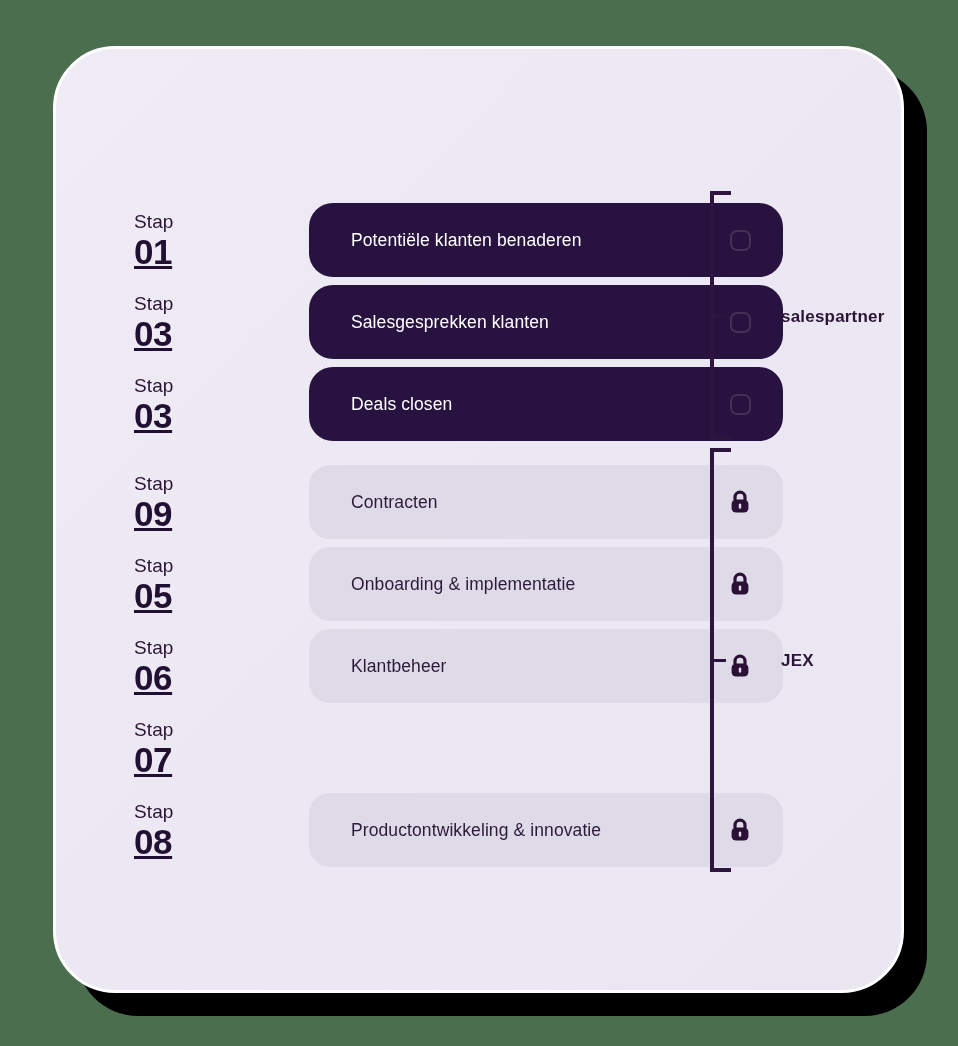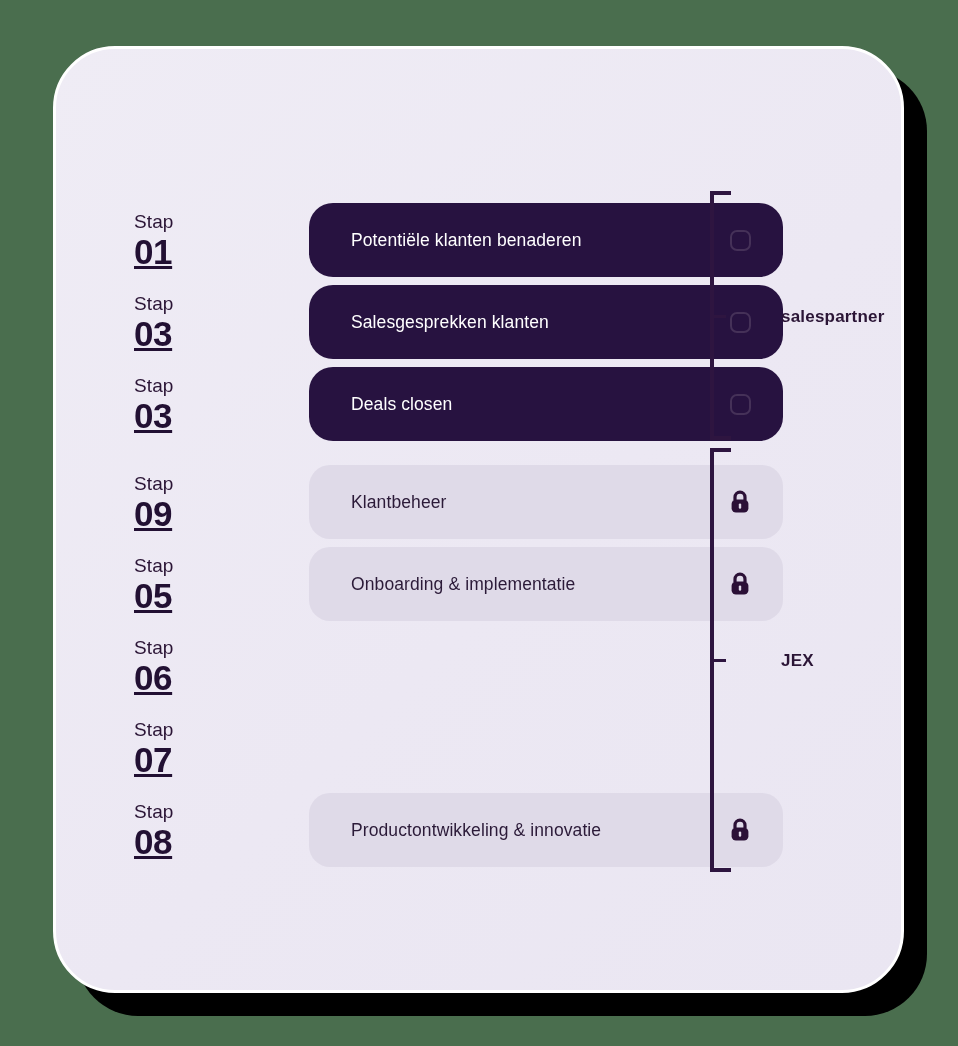--- a/index.html
+++ b/index.html
@@ -225,21 +225,21 @@
         </span>
       </div>
     </div>
 
     <div class="step-row" style="top:416px">
       <div class="step-num">
         <span class="lbl">Stap</span>
         <span class="num">09</span>
       </div>
       <div class="step-card light">
-        <span class="step-title">Klantbeheer</span>
+        <span class="step-title">Contracten</span>
         <span class="step-icon">
           <svg width="22" height="24" viewBox="0 0 22 24">
             <path d="M6 10 V7.2 a5 5 0 0 1 10 0 V10" fill="none" stroke="#2b1036" stroke-width="3.2"></path>
             <rect x="2.6" y="9.4" width="16.8" height="13.2" rx="4.4" fill="#2b1036"></rect>
             <rect x="9.8" y="13.4" width="2.4" height="5.4" rx="1.2" fill="#dfdae8"></rect>
           </svg>
         </span>
       </div>
     </div>
 
@@ -258,46 +258,56 @@
           </svg>
         </span>
       </div>
     </div>
 
     <div class="step-row" style="top:580px">
       <div class="step-num">
         <span class="lbl">Stap</span>
         <span class="num">06</span>
       </div>
-    </div>
-
-    <div class="step-row" style="top:662px">
-      <div class="step-num">
-        <span class="lbl">Stap</span>
-        <span class="num">07</span>
-      </div>
-    </div>
-
-    <div class="step-row" style="top:744px">
-      <div class="step-num">
-        <span class="lbl">Stap</span>
-        <span class="num">08</span>
-      </div>
       <div class="step-card light">
-        <span class="step-title">Productontwikkeling &amp; innovatie</span>
+        <span class="step-title">Klantbeheer</span>
         <span class="step-icon">
           <svg width="22" height="24" viewBox="0 0 22 24">
             <path d="M6 10 V7.2 a5 5 0 0 1 10 0 V10" fill="none" stroke="#2b1036" stroke-width="3.2"></path>
             <rect x="2.6" y="9.4" width="16.8" height="13.2" rx="4.4" fill="#2b1036"></rect>
             <rect x="9.8" y="13.4" width="2.4" height="5.4" rx="1.2" fill="#dfdae8"></rect>
           </svg>
         </span>
       </div>
     </div>
 
+    <div class="step-row" style="top:662px">
+      <div class="step-num">
+        <span class="lbl">Stap</span>
+        <span class="num">07</span>
+      </div>
+    </div>
+
+    <div class="step-row" style="top:744px">
+      <div class="step-num">
+        <span class="lbl">Stap</span>
+        <span class="num">08</span>
+      </div>
+      <div class="step-card light">
+        <span class="step-title">Productontwikkeling &amp; innovatie</span>
+        <span class="step-icon">
+          <svg width="22" height="24" viewBox="0 0 22 24">
+            <path d="M6 10 V7.2 a5 5 0 0 1 10 0 V10" fill="none" stroke="#2b1036" stroke-width="3.2"></path>
+            <rect x="2.6" y="9.4" width="16.8" height="13.2" rx="4.4" fill="#2b1036"></rect>
+            <rect x="9.8" y="13.4" width="2.4" height="5.4" rx="1.2" fill="#dfdae8"></rect>
+          </svg>
+        </span>
+      </div>
+    </div>
+
     <div class="bracket" style="left:654px; top:142px; height:249px;"></div>
     <div class="bracket-tick" style="left:654px; top:266px;"></div>
     <div class="bracket-label" style="left:681px; top:268px;">salespartner</div>
 
     <div class="bracket" style="left:654px; top:399px; height:424px;"></div>
     <div class="bracket-tick" style="left:654px; top:610px;"></div>
     <div class="bracket-label" style="left:681px; top:612px;">JEX</div>
 
   </div>
 </div>

